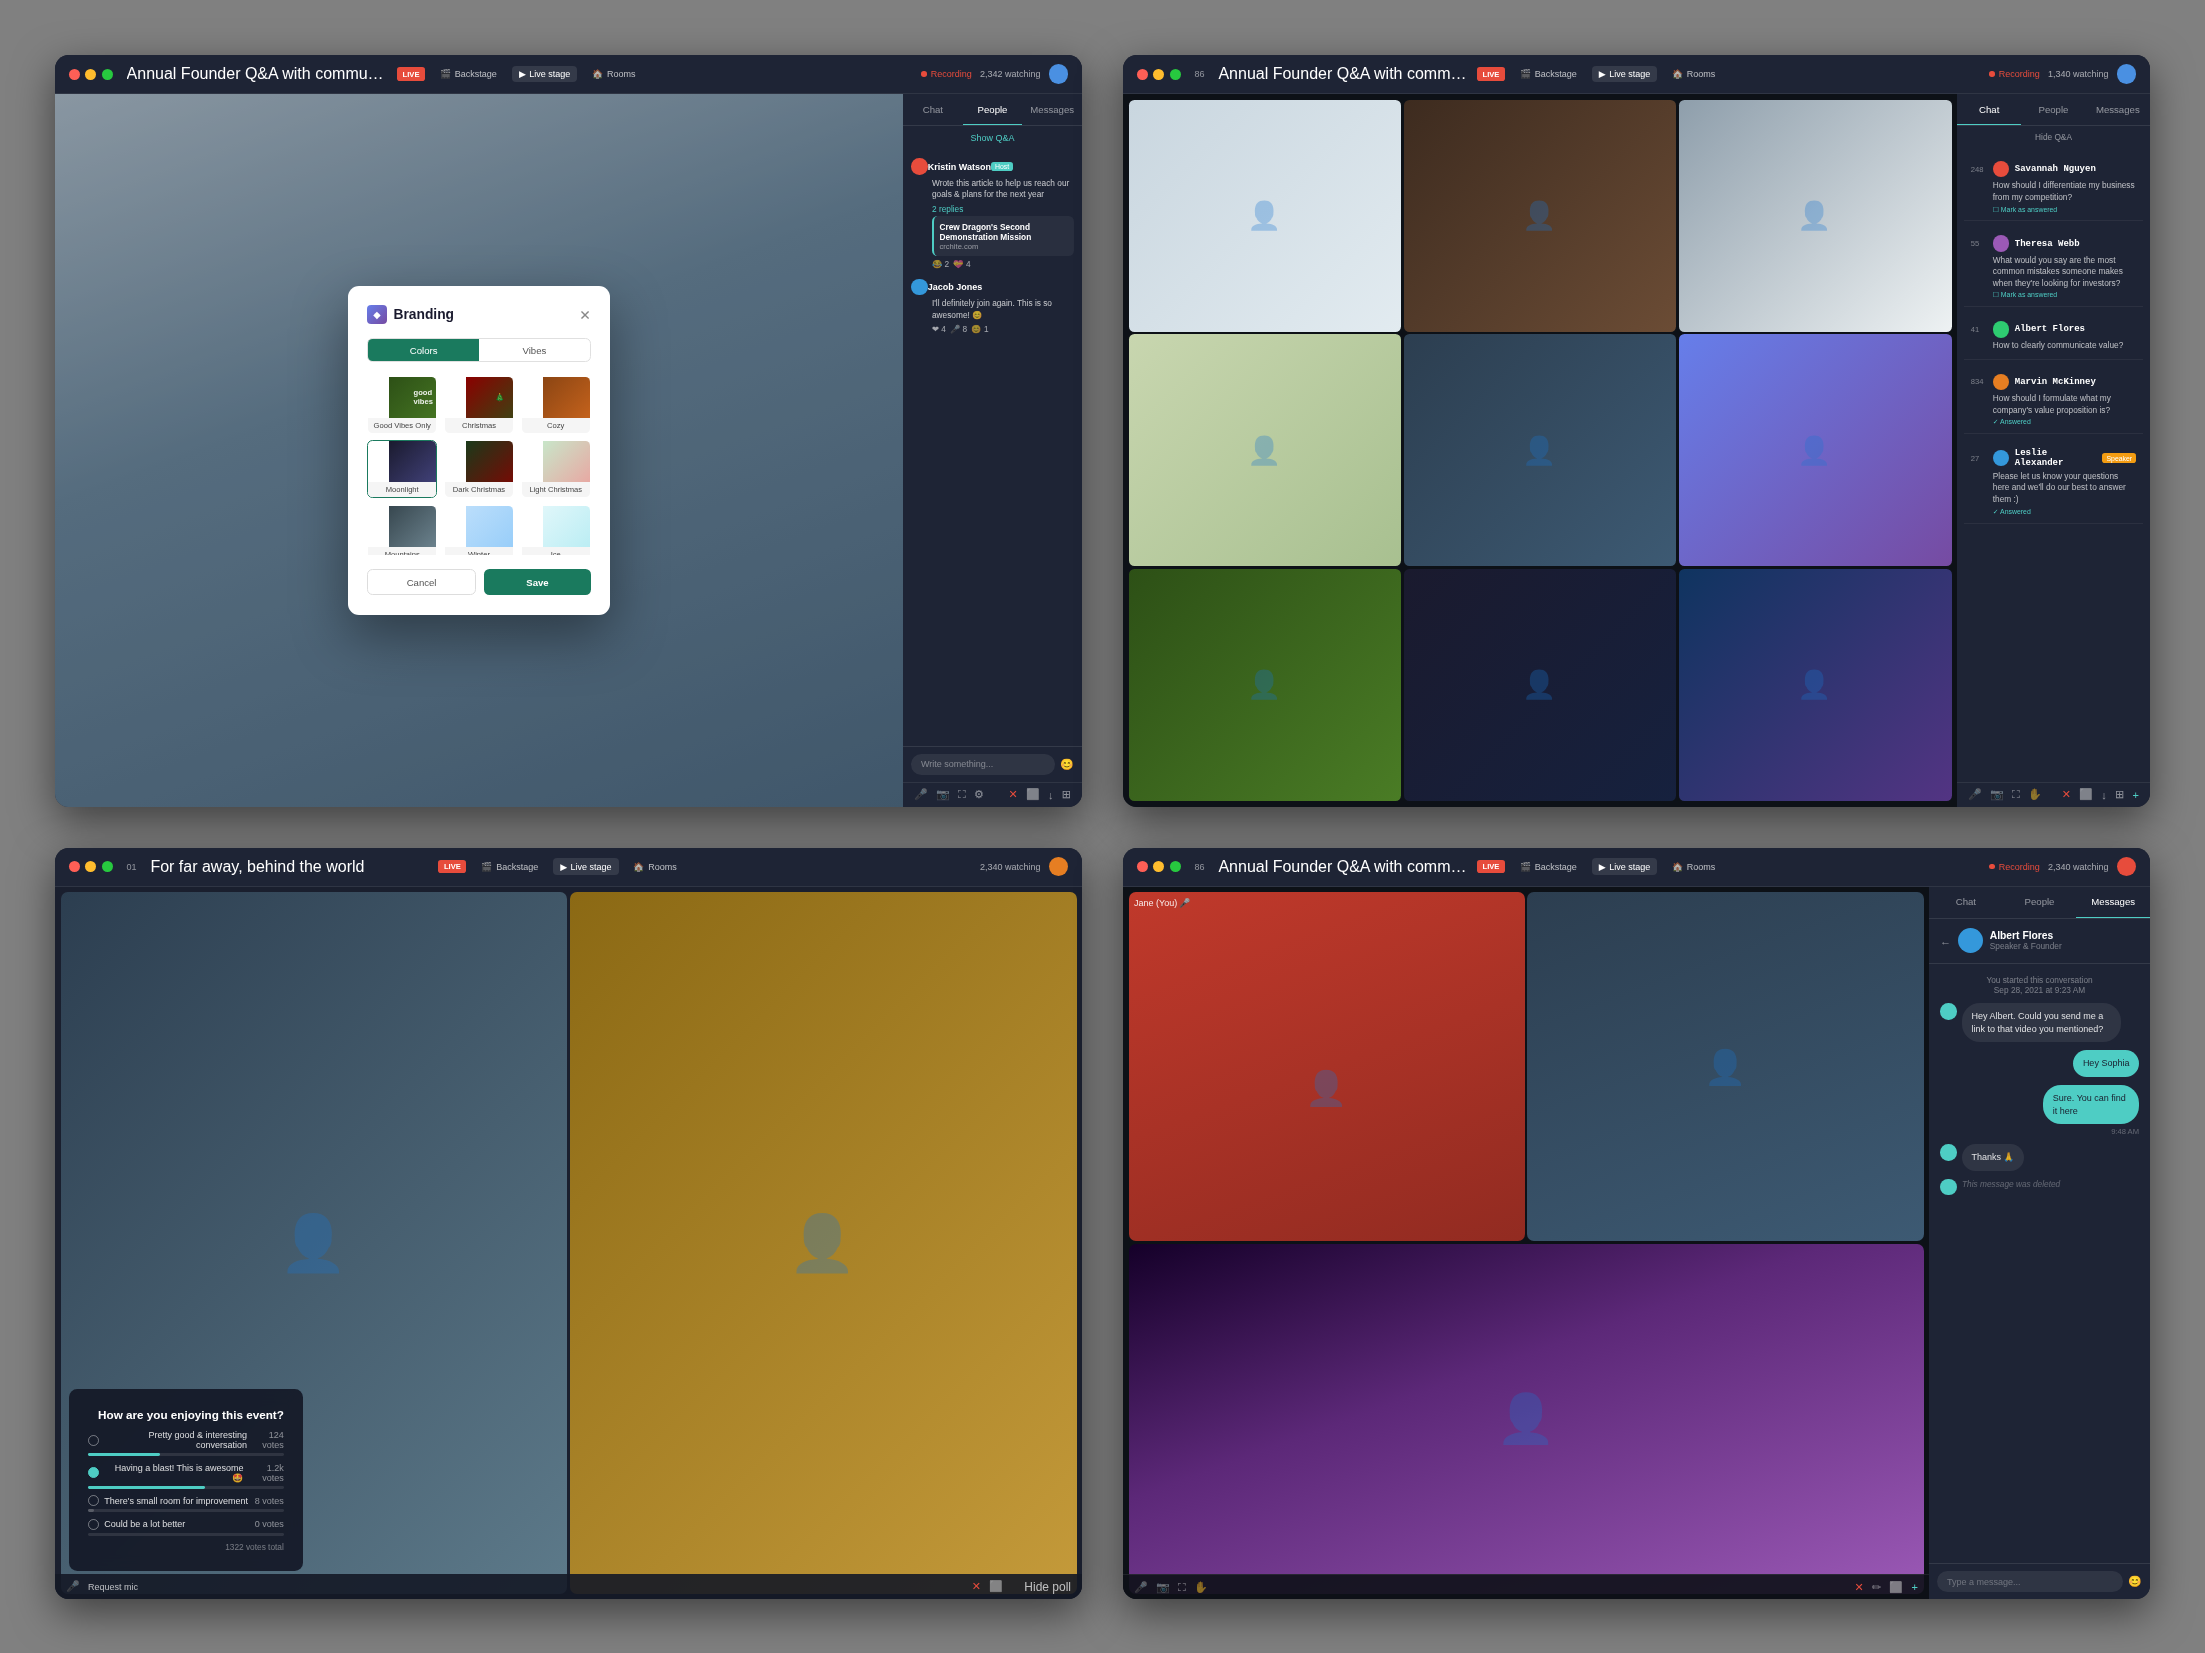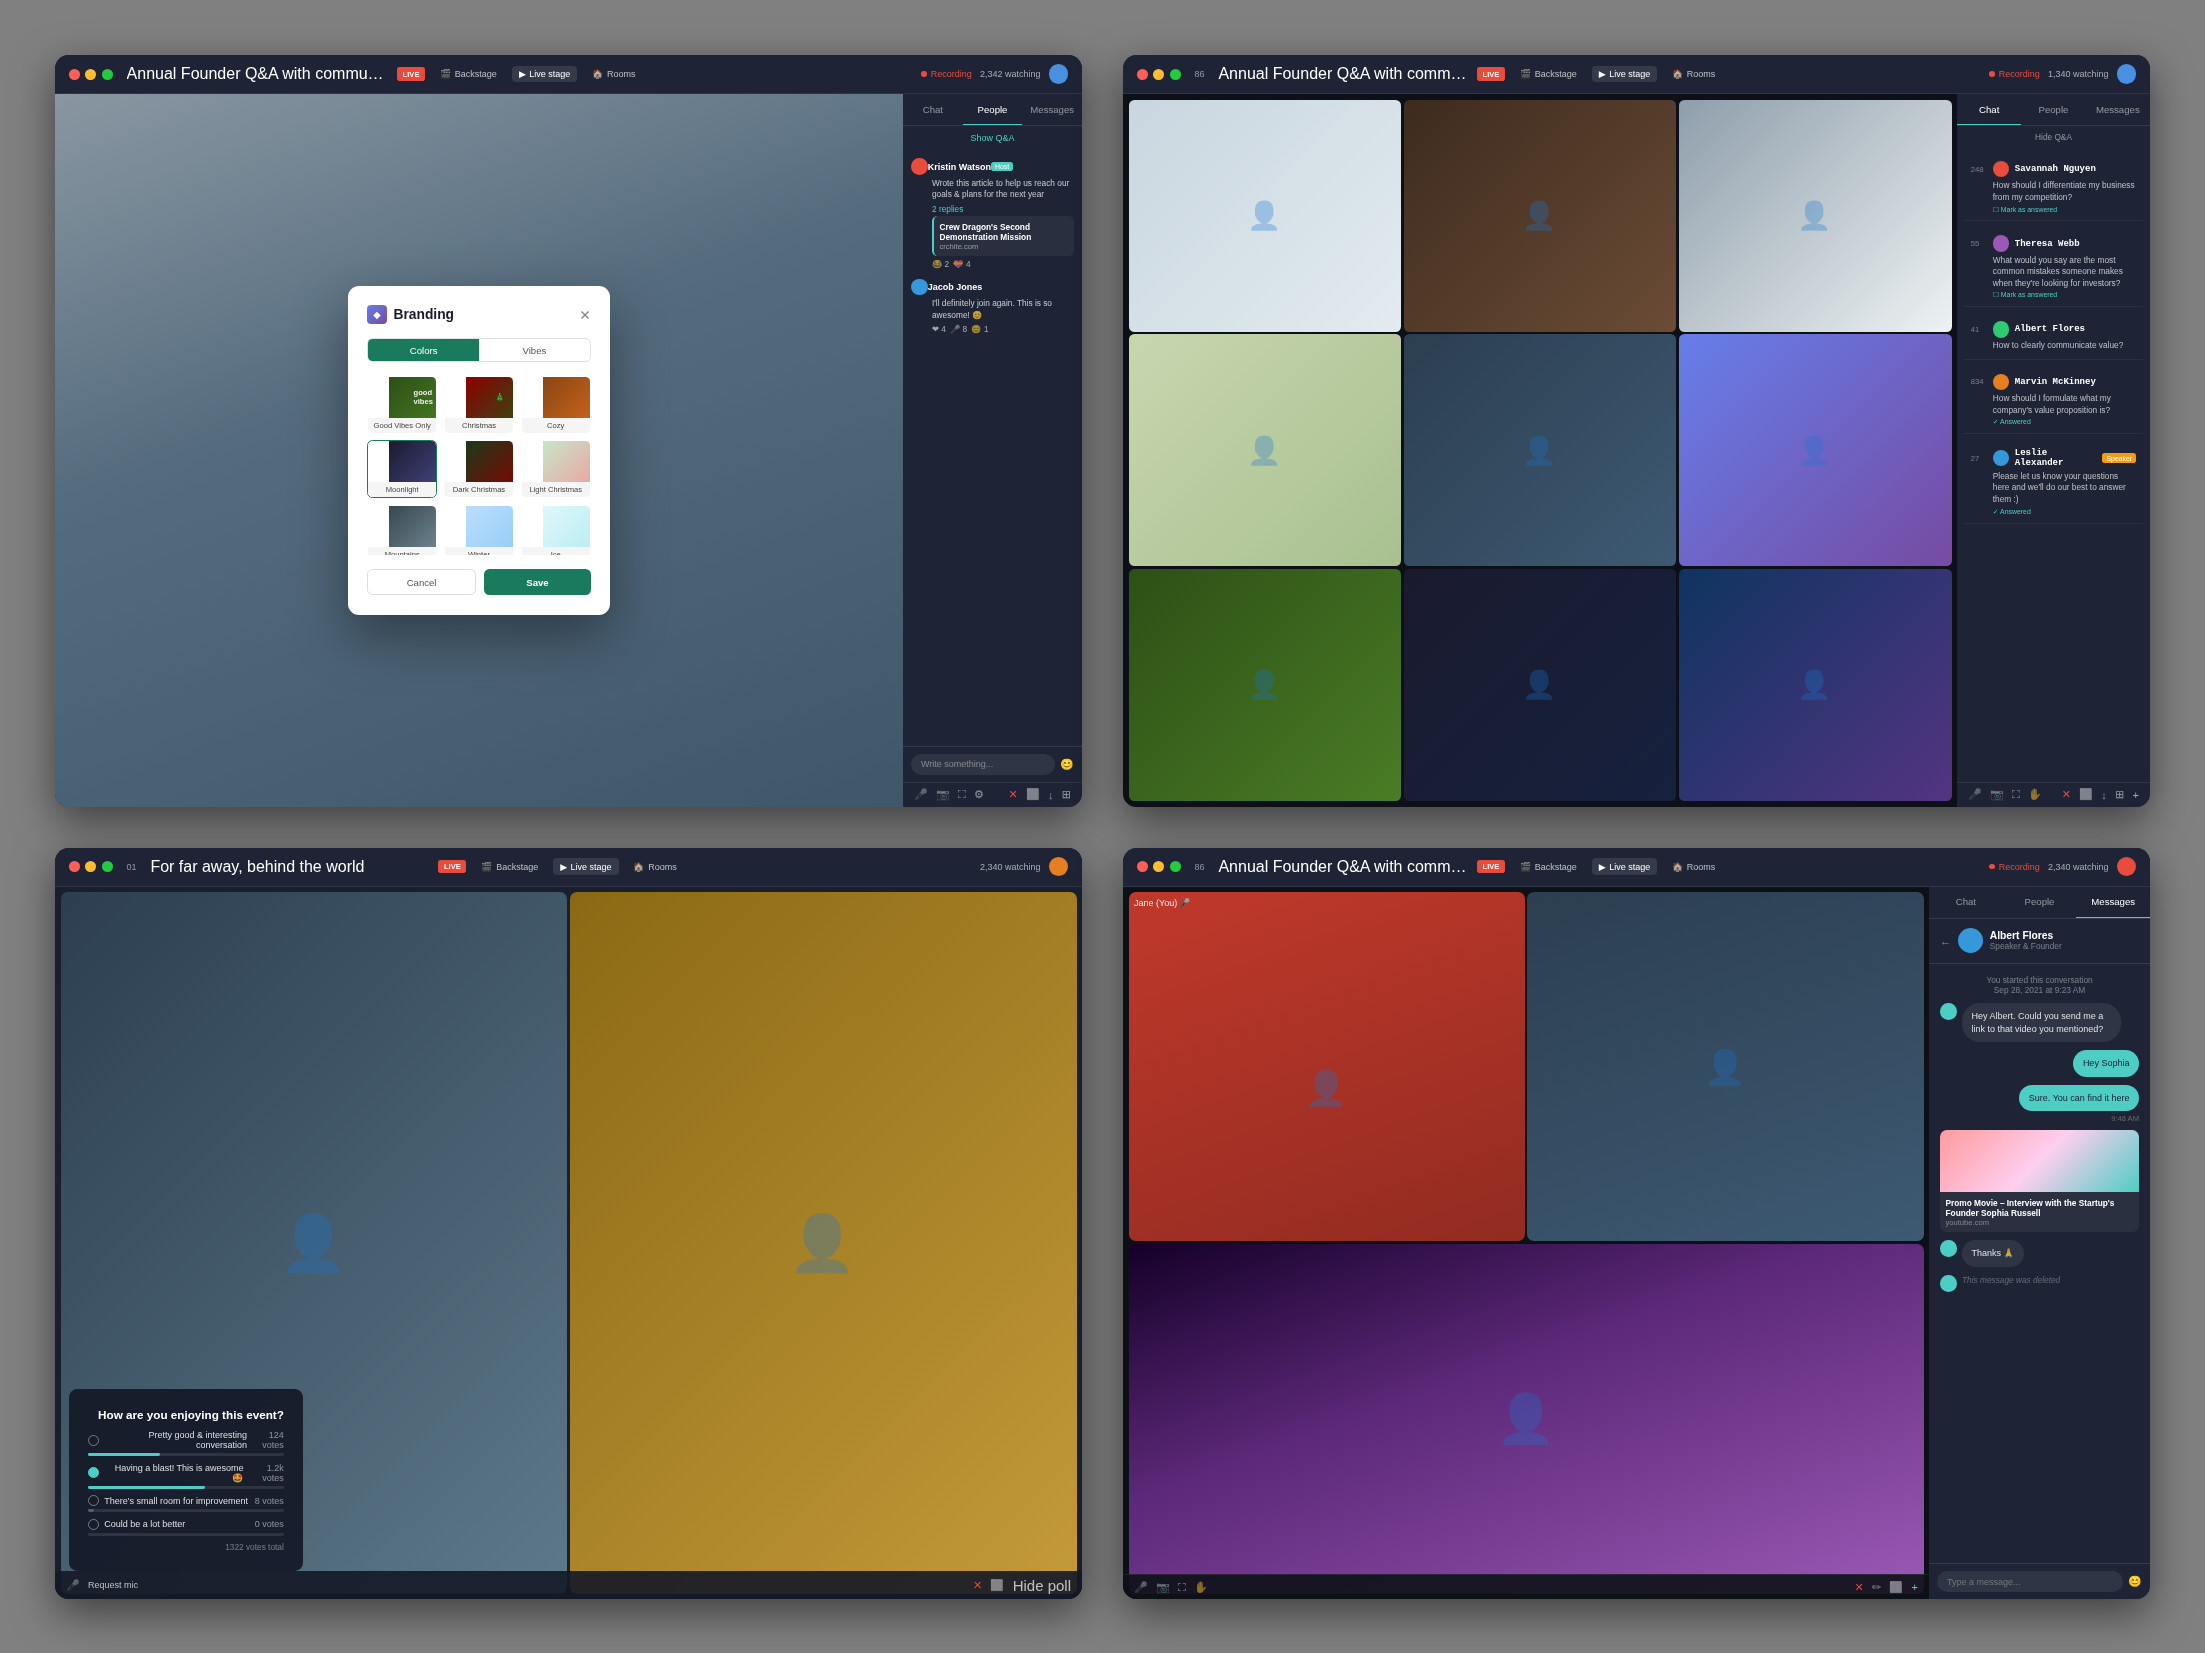--- a/index.html
+++ b/index.html
@@ -946,21 +946,21 @@
             </div>
           </div>
           <div class="poll-total">1322 votes total</div>
         </div>
         <div class="p3-bottom-bar">
           <span class="bottom-icon">🎤</span>
           <span style="color:rgba(255,255,255,0.7);font-size:9px;">Request mic</span>
           <div class="spacer"></div>
           <span class="bottom-icon" style="color:#e74c3c;">✕</span>
           <span class="bottom-icon">⬜</span>
-          <span style="color:rgba(255,255,255,0.7);font-size:15px;">Hide poll</span>
+          <span style="color:rgba(255,255,255,0.7);font-size:12px;margin-left:13px;">Hide poll</span>
         </div>
       </div>
     </div>
   </div>
 
   <div class="panel">
     <div class="topbar">
       <div class="traffic-lights">
         <div class="tl tl-red"></div>
         <div class="tl tl-yellow"></div>
@@ -1038,27 +1038,20 @@
             <div class="chat-avatar" style="background:#4ecdc4;"></div>
             <div class="dm-bubble">Hey Albert. Could you send me a link to that video you mentioned?</div>
           </div>
           <div class="dm-bubble-row mine">
             <div class="dm-bubble mine">Hey Sophia</div>
           </div>
           <div class="dm-bubble-row mine">
             <div style="display:flex;flex-direction:column;align-items:flex-end;gap:2.8px;">
               <div class="dm-bubble mine">Sure. You can find it here</div>
               <div class="dm-time">9:48 AM</div>
-              <div class="dm-link-preview">
-                <div class="dm-link-img"></div>
-                <div class="dm-link-info">
-                  <div class="dm-link-title">Promo Movie – Interview with the Startup's Founder Sophia Russell</div>
-                  <div class="dm-link-url">youtube.com</div>
-                </div>
-              </div>
             </div>
           </div>
           <div class="dm-bubble-row">
             <div class="chat-avatar" style="background:#4ecdc4;"></div>
             <div class="dm-bubble">Thanks 🙏</div>
           </div>
           <div class="dm-bubble-row">
             <div class="chat-avatar" style="background:#4ecdc4;"></div>
             <div class="dm-deleted">This message was deleted</div>
           </div>

